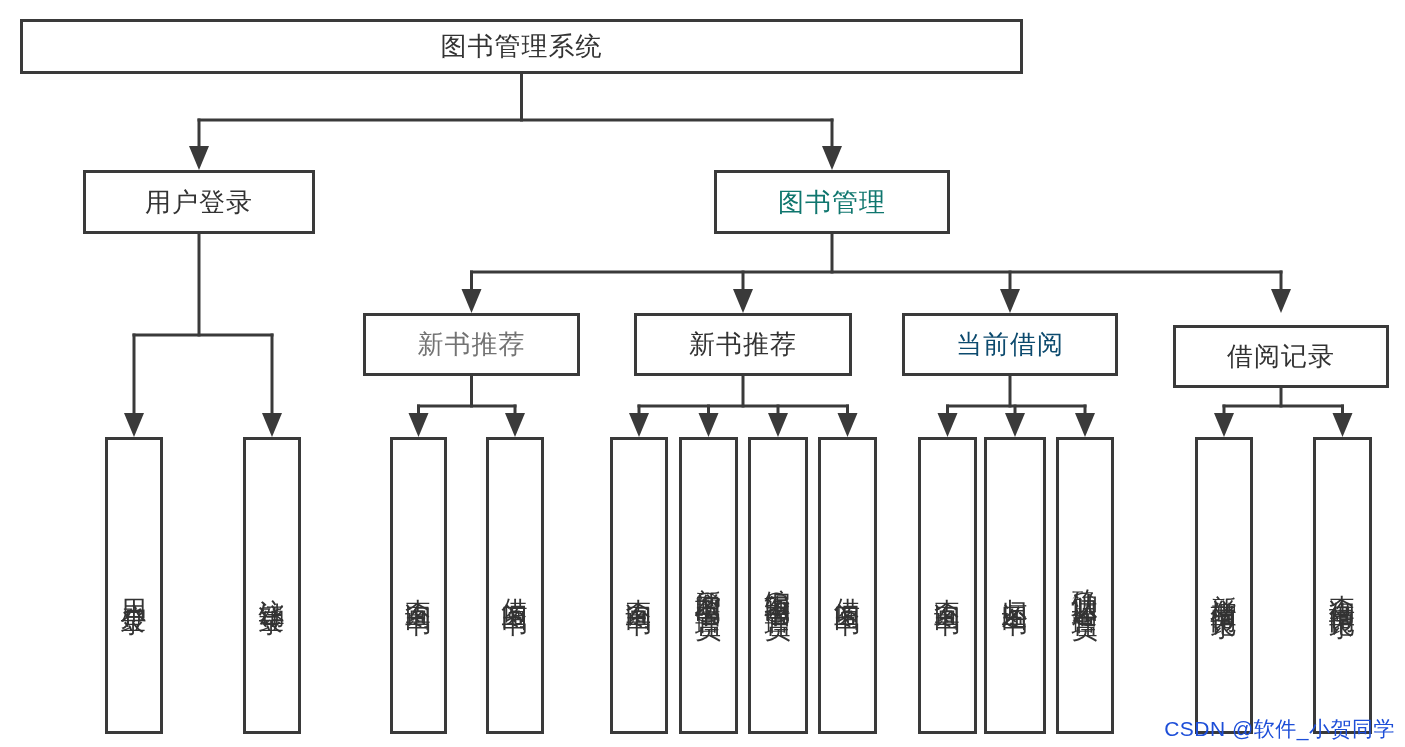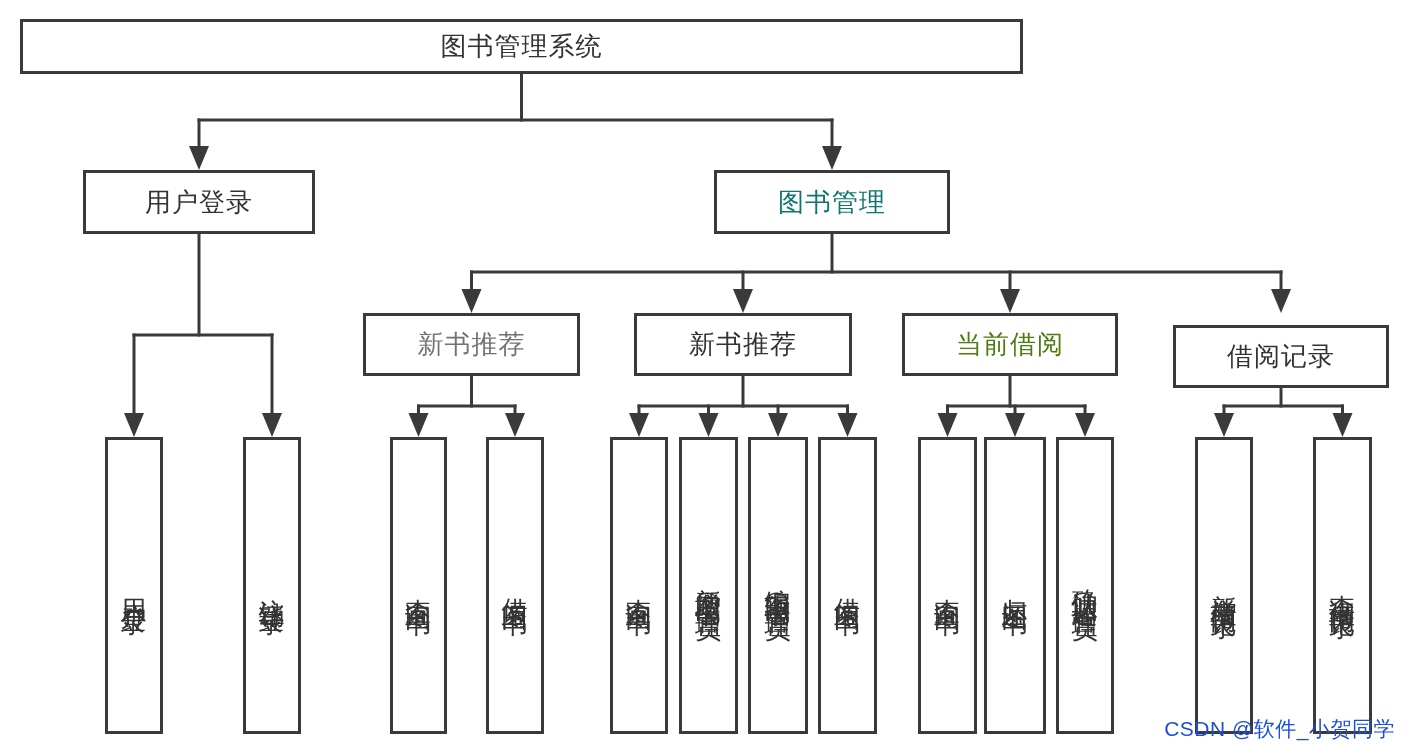--- a/index.html
+++ b/index.html
@@ -120,21 +120,21 @@
     <div class="node horizontal" style="left: 714px; top: 170px; width: 236px; height: 64px; border-color: rgb(58, 58, 58); background: rgb(255, 255, 255);">
       <span class="node-label" style="color: #0f766e;">图书管理</span>
     </div>
     <div class="node horizontal" style="left: 363px; top: 313px; width: 217px; height: 63px; border-color: rgb(58, 58, 58); background: rgb(255, 255, 255);">
       <span class="node-label" style="color: #737373;">新书推荐</span>
     </div>
     <div class="node horizontal" style="left: 634px; top: 313px; width: 218px; height: 63px; border-color: rgb(58, 58, 58); background: rgb(255, 255, 255);">
       <span class="node-label" style="color: rgb(51, 51, 51);">新书推荐</span>
     </div>
     <div class="node horizontal" style="left: 902px; top: 313px; width: 216px; height: 63px; border-color: rgb(58, 58, 58); background: rgb(255, 255, 255);">
-      <span class="node-label" style="color: #4d7c0f;">当前借阅</span>
+      <span class="node-label" style="color: #0c4a6e;">当前借阅</span>
     </div>
     <div class="node horizontal" style="left: 1173px; top: 325px; width: 216px; height: 63px; border-color: rgb(58, 58, 58); background: rgb(255, 255, 255);">
       <span class="node-label" style="color: rgb(51, 51, 51);">借阅记录</span>
     </div>
     <div class="node vertical" style="left: 105px; top: 437px; width: 58px; height: 297px; border-color: rgb(58, 58, 58); background: rgb(255, 255, 255);">
       <span class="node-label" style="color: rgb(51, 51, 51);">用户登录</span>
     </div>
     <div class="node vertical" style="left: 243px; top: 437px; width: 58px; height: 297px; border-color: rgb(58, 58, 58); background: rgb(255, 255, 255);">
       <span class="node-label" style="color: rgb(51, 51, 51);">注销登录</span>
     </div>

